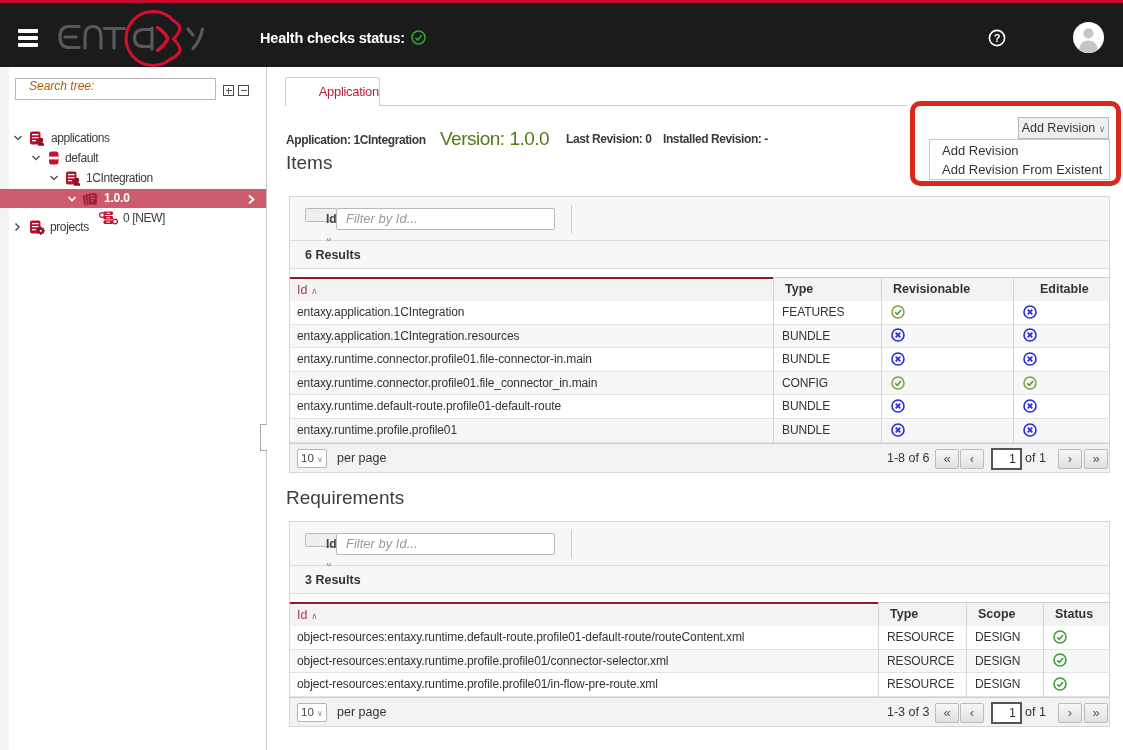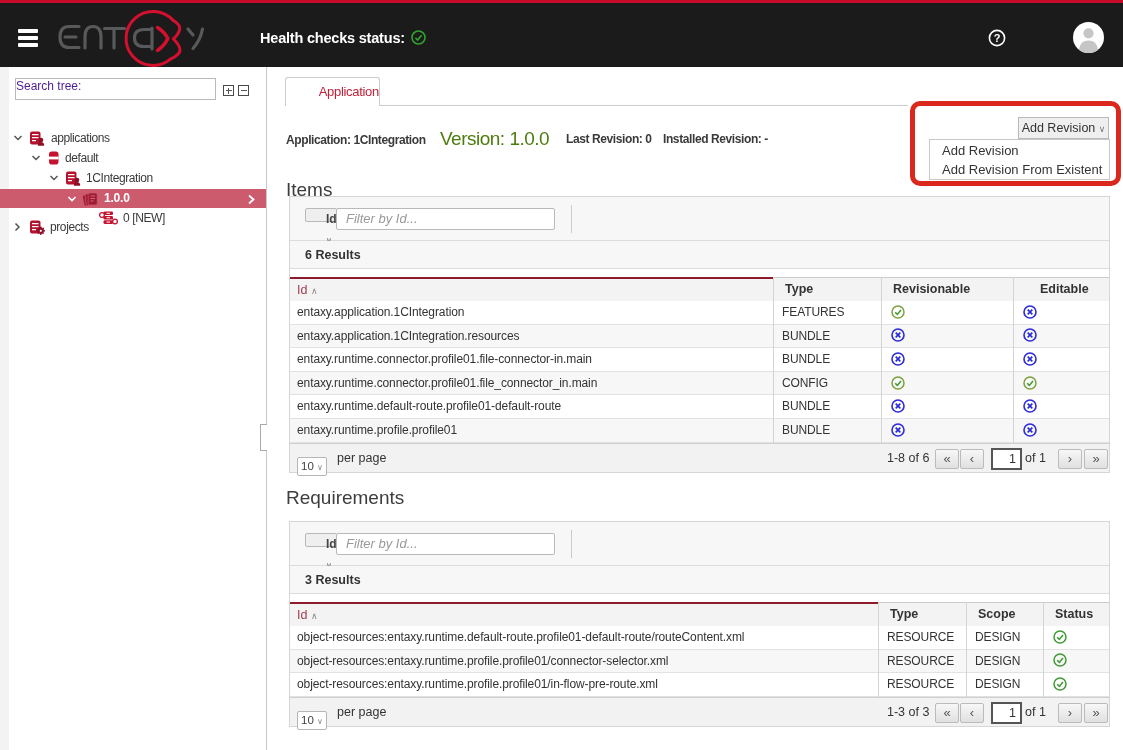--- a/index.html
+++ b/index.html
@@ -9,22 +9,22 @@
   #page { position:relative; width:1123px; height:750px; }
   
   #hdr { position:absolute; left:0; top:0; width:1123px; height:67px;
     background:#1b1b1b; border-top:3px solid #c60c2b; }
   .hbar { position:absolute; left:18px; width:19.5px; height:4.4px; background:#fff; border-radius:1px; }
   #hdrtxt { position:absolute; left:260px; top:27px; color:#fff; font-size:14.5px; font-weight:bold; letter-spacing:-0.2px; }
   
   #side { position:absolute; left:0; top:67px; width:267px; height:683px;
     background:#fff; border-right:1px solid #c9c9c9; }
   #stree { position:absolute; left:15px; top:11px; width:201px; height:22px;
-    border:1px solid #b9b9b9; font-size:12px; color:#4c1d95;
-    padding-left:0; font-family:"Liberation Sans", sans-serif; }
+    border:1px solid #b9b9b9; font-size:12px; font-style:italic; color:#a16207;
+    padding-left:13px; font-family:"Liberation Sans", sans-serif; }
   .pm { position:absolute; top:18px; width:11px; height:11px; border:1px solid #4a4a4a; background:#fff; }
   .pm i { position:absolute; left:1.5px; top:4px; width:6px; height:1.3px; background:#555; }
   .pm b { position:absolute; left:3.8px; top:1.5px; width:1.3px; height:6px; background:#555; }
   .trow { position:absolute; height:20px; line-height:20px; font-size:12px; letter-spacing:-0.4px; color:#3a3a3a; white-space:nowrap; display:flex; align-items:center; }
   .trow svg, #selrow svg { display:block; }
   .tic { }
   .caret { }
   #selrow { position:absolute; left:0; top:122px; width:266px; height:19px; display:flex; align-items:center;
     background:#cd5b6e; color:#fff; font-weight:bold; font-size:12px; letter-spacing:-0.2px; line-height:19px; }
   
@@ -47,21 +47,21 @@
   .tcell { position:absolute; top:0; height:100%; }
   .vline { position:absolute; top:0; width:1px; background:#d4d4d4; }
   .drow { position:relative; height:23.6px; font-size:12px; color:#333; border-bottom:1px solid #e2e2e2; letter-spacing:-0.1px; }
   .drow.alt { background:#f7f7f7; }
   .dc { position:absolute; top:0; height:100%; line-height:23.6px; white-space:nowrap; }
   .pag { position:relative; height:29px; background:#f2f2f2; border-top:1px solid #cfcfcf;
     font-size:12.5px; color:#333; }
   #itemsBody, #reqBody { position:relative; }
   .ic svg { vertical-align:middle; position:relative; top:-1px; }
   .psel { position:absolute; left:7px; top:5px; width:30px; height:19px; background:#fff;
-    border:1px solid #b5b5b5; border-radius:2px; font-size:11.5px; color:#444; text-align:center; line-height:17px;margin-top:8px; }
+    border:1px solid #b5b5b5; border-radius:2px; font-size:11.5px; color:#444; text-align:center; line-height:17px; }
   .pbtn { position:absolute; top:5px; width:24px; height:20px; background:linear-gradient(#f7f7f7,#e0e0e0);
     border:1px solid #bbb; border-radius:2px; color:#555; font-size:13px; text-align:center; line-height:18px; }
   .pinp { position:absolute; top:4px; width:31px; height:22px; background:#fff;
     border:2px solid #555; font-size:12.5px; color:#333; text-align:right; line-height:18px; padding-right:4px; }
   .ptxt { position:absolute; top:0; height:29px; line-height:29px; }
 </style>
 </head>
 <body>
 <div id="page">
 
@@ -222,21 +222,21 @@
     <div class="abs bold12" style="left:396px;top:65px">Installed Revision: -</div>
 
     <div class="abs" style="left:751px;top:50px;width:91px;height:22px;background:#efefef;border:1px solid #b9b9b9;font-size:12.5px;color:#333;text-align:center;line-height:20px;z-index:3">Add Revision <span style="font-size:9px;color:#777">∨</span></div>
     <div class="abs" style="left:662px;top:72px;width:181px;height:41px;background:#fff;border:1px solid #c8c8c8;z-index:3">
       <div style="height:20px;line-height:21px;font-size:13px;color:#333;padding-left:12px">Add Revision</div>
       <div style="height:20px;line-height:20px;font-size:13px;color:#333;padding-left:12px">Add Revision From Existent</div>
     </div>
 
     <div class="abs" style="left:643px;top:34px;width:211px;height:85px;border:5px solid #da291c;border-radius:10px;z-index:4"></div>
 
-    <div class="abs h2" style="left:19px;top:112px">Items</div>
+    <div class="abs h2" style="left:19px;top:85px">Items</div>
     <div class="panel" id="itemsPanel" style="top:129px">
       <div class="frow">
         <div class="fid">Id <span style="font-size:8px;color:#888">∨</span></div>
         <div class="finp">Filter by Id...</div>
         <div class="fdiv"></div>
       </div>
       <div class="rrow">6 Results</div>
       <div class="gap"></div>
       <div class="thead">
         <div class="tcell" style="left:0;width:483px;border-top:2.5px solid #8e1b2c;color:#a33c4e;line-height:22px;padding-left:7px">Id <span style="font-size:9px;color:#888">∧</span></div>

